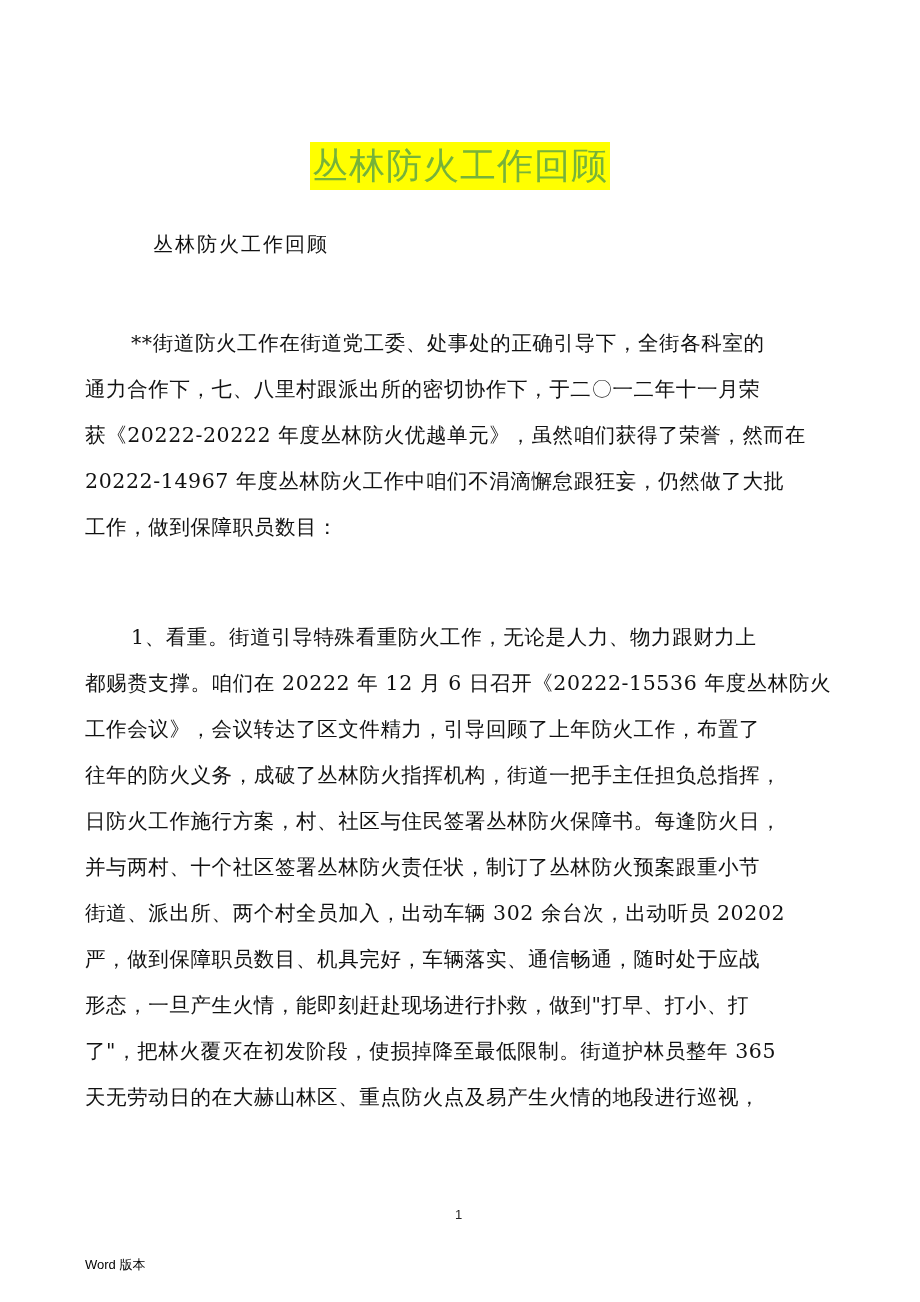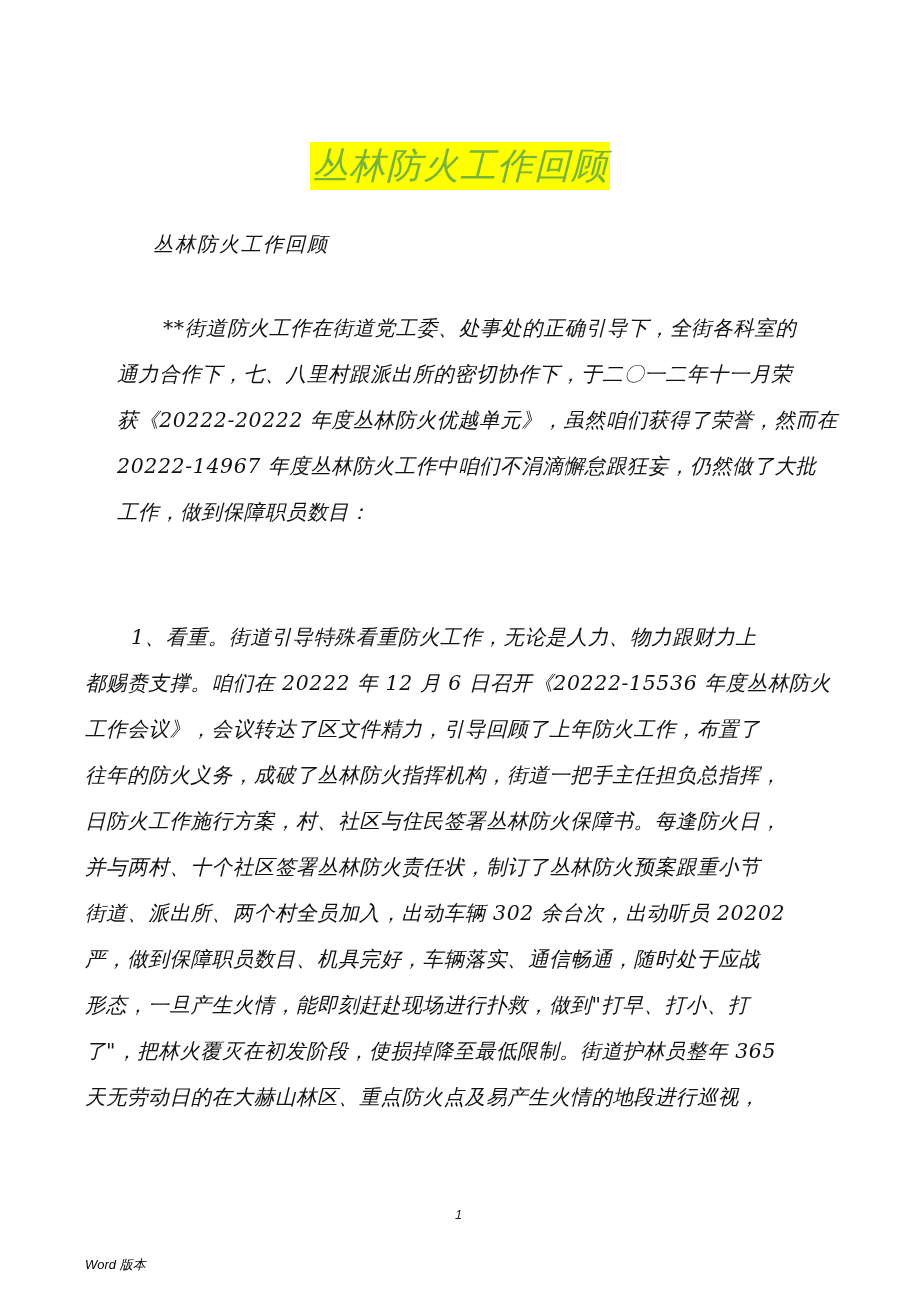--- a/index.html
+++ b/index.html
@@ -14,21 +14,20 @@
       overflow: hidden;
       font-family: "DejaVu Serif", "Liberation Serif", serif;
       color: #111111;
     }
     .page {
       position: absolute;
       left: 0; top: 0;
       width: 790px;
       height: 1302px;
       background: #ffffff;
-      font-style: italic;
     }
     .title-wrap {
       position: absolute;
       top: 142px;
       left: 0;
       width: 920px;
       text-align: center;
     }
     .title {
       display: inline-block;
@@ -58,21 +57,21 @@
       display: block;
       height: 46px;
       line-height: 46px;
       font-size: 20.5px;
       white-space: nowrap;
       letter-spacing: 0.6px;
     }
     .line.indent {
       padding-left: 46px;
     }
-    .p1 { top: 305px; margin-left: 32px; }
+    .p1 { top: 320px; }
     .p2 { top: 614px; }
     .footer-left {
       position: absolute;
       top: 1255px;
       left: 85px;
       font-family: "Liberation Sans", "DejaVu Sans", sans-serif;
       font-size: 13px;
       line-height: 20px;
       color: #000000;
     }

